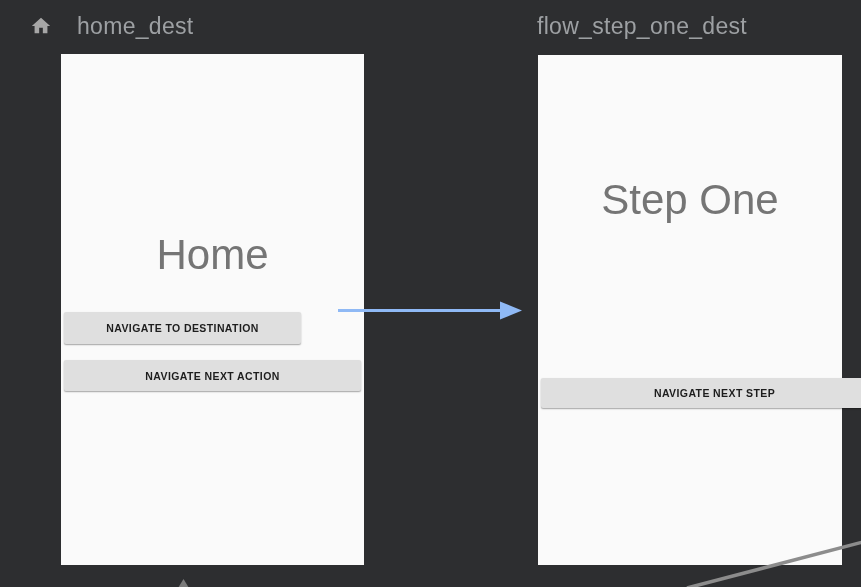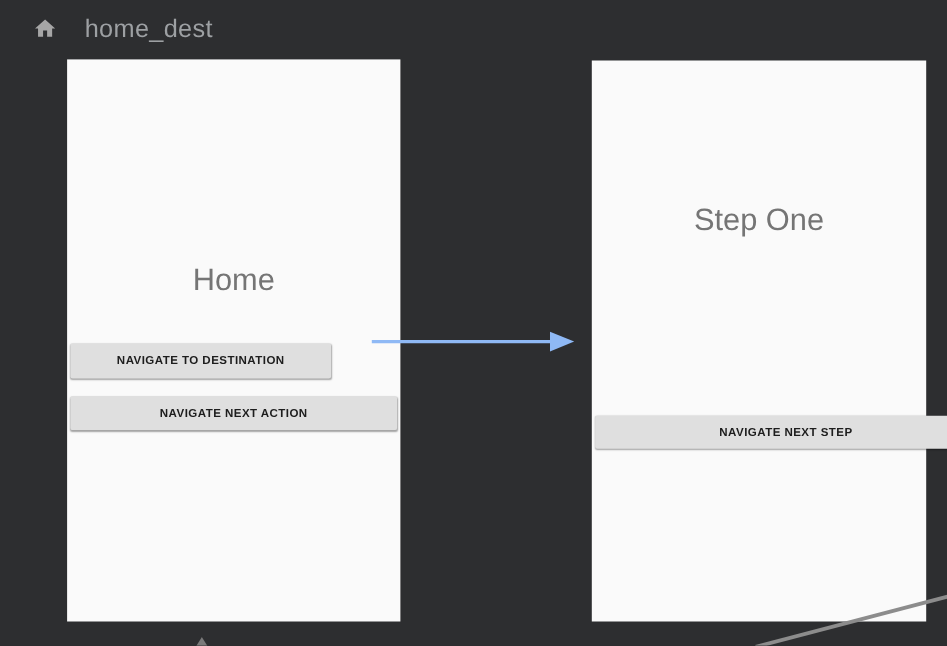--- a/index.html
+++ b/index.html
@@ -29,21 +29,21 @@
   .dest-header .home-ic { display: inline-flex; width: 22px; height: 22px; }
   .dest-card {
     position: absolute;
     background: var(--card-bg, #fafafa);
   }
   .screen-title {
     position: absolute;
     left: 0; right: 0;
     text-align: center;
     color: var(--screen-text, #757575);
-    font-size: 28px;
+    font-size: 42px;
     line-height: 40px;
     font-weight: 400;
   }
   .preview-btn {
     position: absolute;
     background: var(--button-bg, #dfdfdf);
     border-radius: 2px;
     box-shadow: 0 1px 1.5px rgba(0,0,0,0.35);
     display: flex;
     align-items: center;
@@ -87,20 +87,23 @@
     </span>
     <span>home_dest</span>
   </div>
 
   <div class="dest-card" id="home-card">
     <div class="screen-title" id="home-screen-title">Home</div>
     <div class="preview-btn" id="home-btn-1">NAVIGATE TO DESTINATION</div>
     <div class="preview-btn" id="home-btn-2">NAVIGATE NEXT ACTION</div>
   </div>
 
+  <div class="dest-header" id="flow-header">
+    <span>flow_step_one_dest</span>
+  </div>
 
   <div class="dest-card" id="flow-card">
     <div class="screen-title" id="flow-screen-title">Step One</div>
     <div class="preview-btn" id="flow-btn-1">NAVIGATE NEXT STEP</div>
   </div>
 
   <svg class="overlay">
     <g class="hit">
       <line x1="338" y1="310.5" x2="501" y2="310.5" stroke="#8fb9f5" stroke-width="3"></line>
       <polygon points="500,301.5 522,310.5 500,319.5" fill="#8fb9f5"></polygon>

